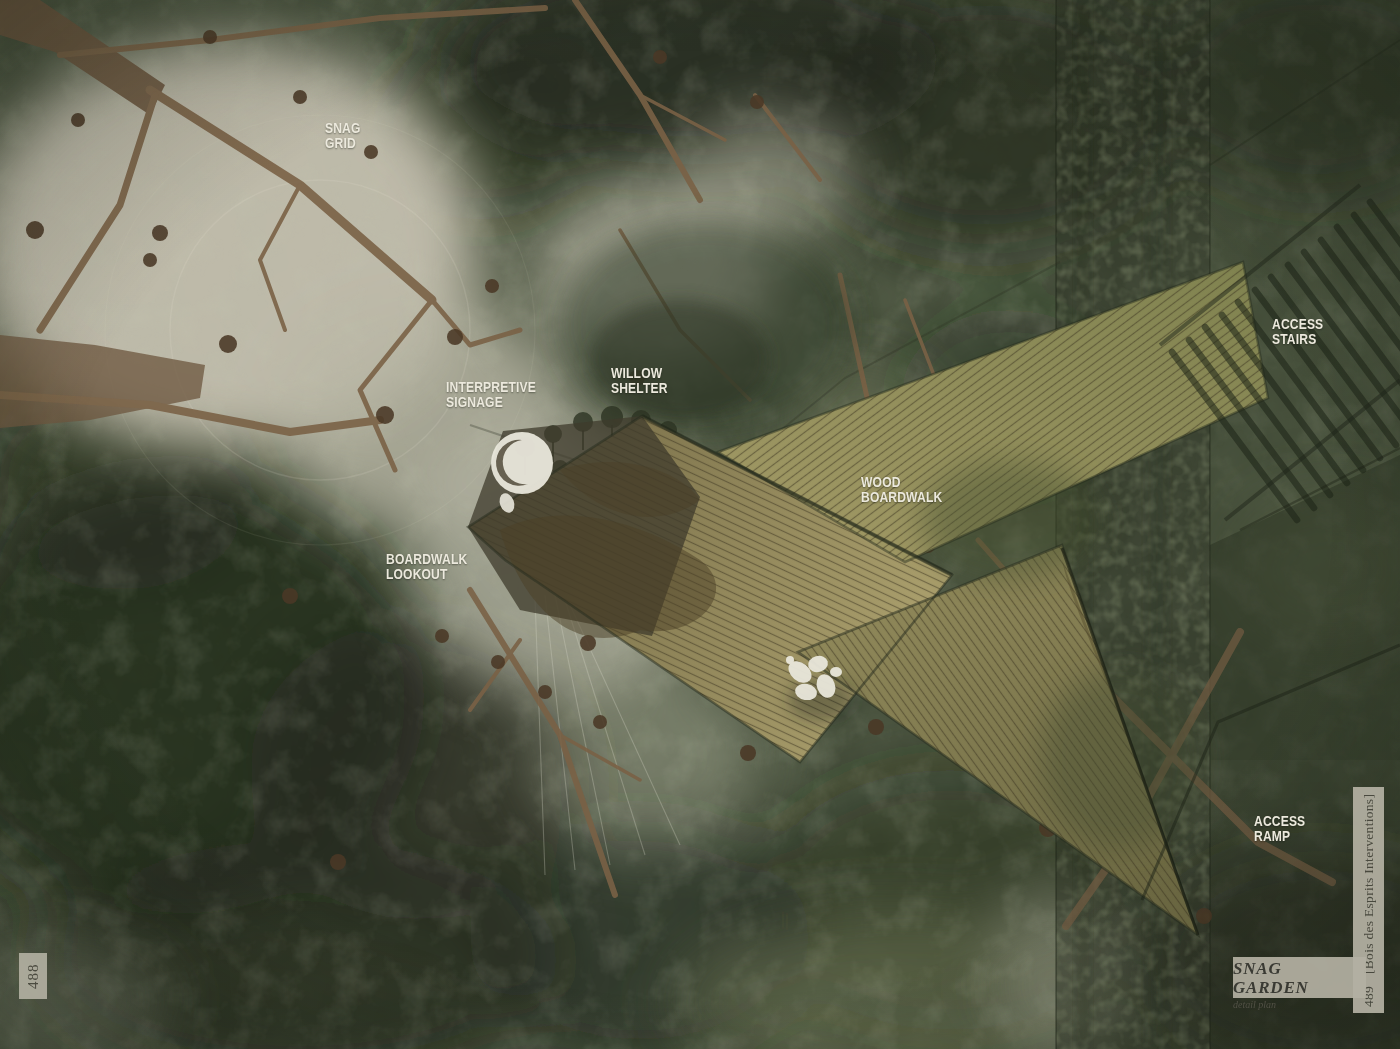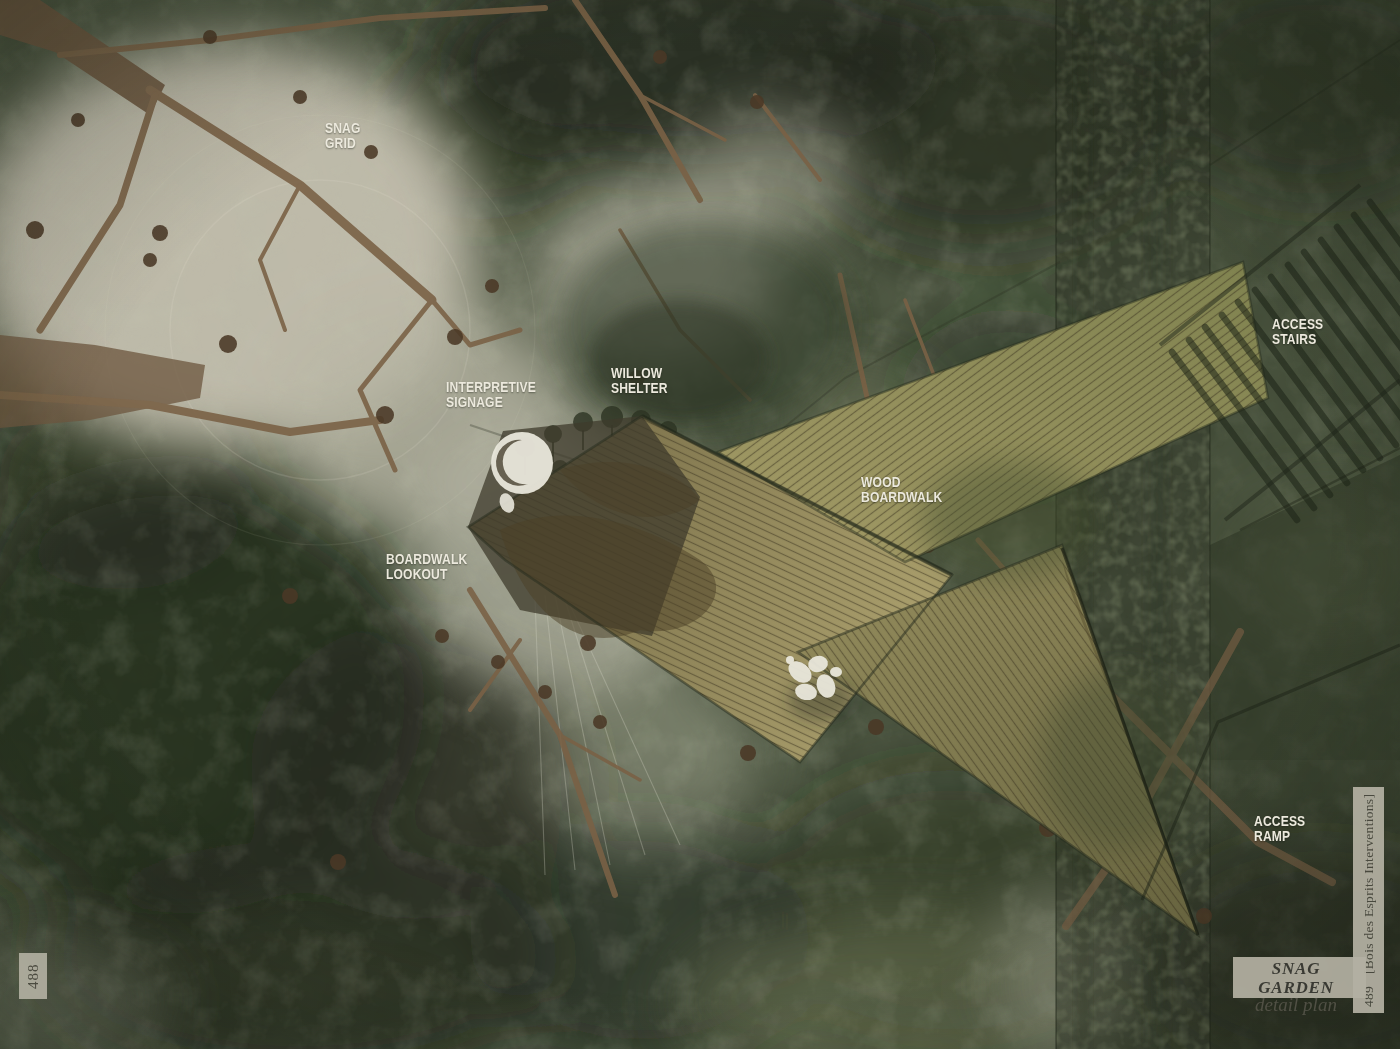--- a/index.html
+++ b/index.html
@@ -14,24 +14,24 @@
   .plabel span{display:block}
   
   .tab{position:absolute;background:var(--tab-background,#b4b1a3);color:var(--tab-text,#4c4b41);
        font-family:"Liberation Serif","DejaVu Serif",serif}
   .tab-vert{writing-mode:vertical-rl;transform:rotate(180deg);
             display:flex;align-items:center;justify-content:center}
   #tab488{left:19px;top:953px;width:28px;height:46px;font-size:15px;opacity:.9;letter-spacing:1px}
   #tab489{left:1353px;top:787px;width:31px;height:226px;font-size:13.5px;opacity:.93;letter-spacing:.3px}
   #tab489 .margin-text{margin-inline-start:12px}
   #titleBox{left:1233px;top:957px;width:133px;height:41px;opacity:.92;
-            text-align:center;padding:2px 7px 0 0;box-sizing:border-box}
+            text-align:left;padding:2px 7px 0 0;box-sizing:border-box}
   #titleBox .t1{display:block;font-style:italic;font-weight:700;font-size:17px;
                 line-height:19px;letter-spacing:.8px;color:var(--title-text,#3c3c36)}
-  #titleBox .t2{display:block;font-style:italic;font-size:19px;line-height:16px;color:#555449}
+  #titleBox .t2{display:block;font-style:italic;font-size:10px;line-height:16px;color:#555449}
 </style>
 </head>
 <body>
 
 <div class="stage">
 
   <svg class="scene" width="1400" height="1049" viewBox="0 0 1400 1049">
     <defs>
       <filter id="b30" x="-60%" y="-60%" width="220%" height="220%">
           <feGaussianBlur stdDeviation="30"></feGaussianBlur>

